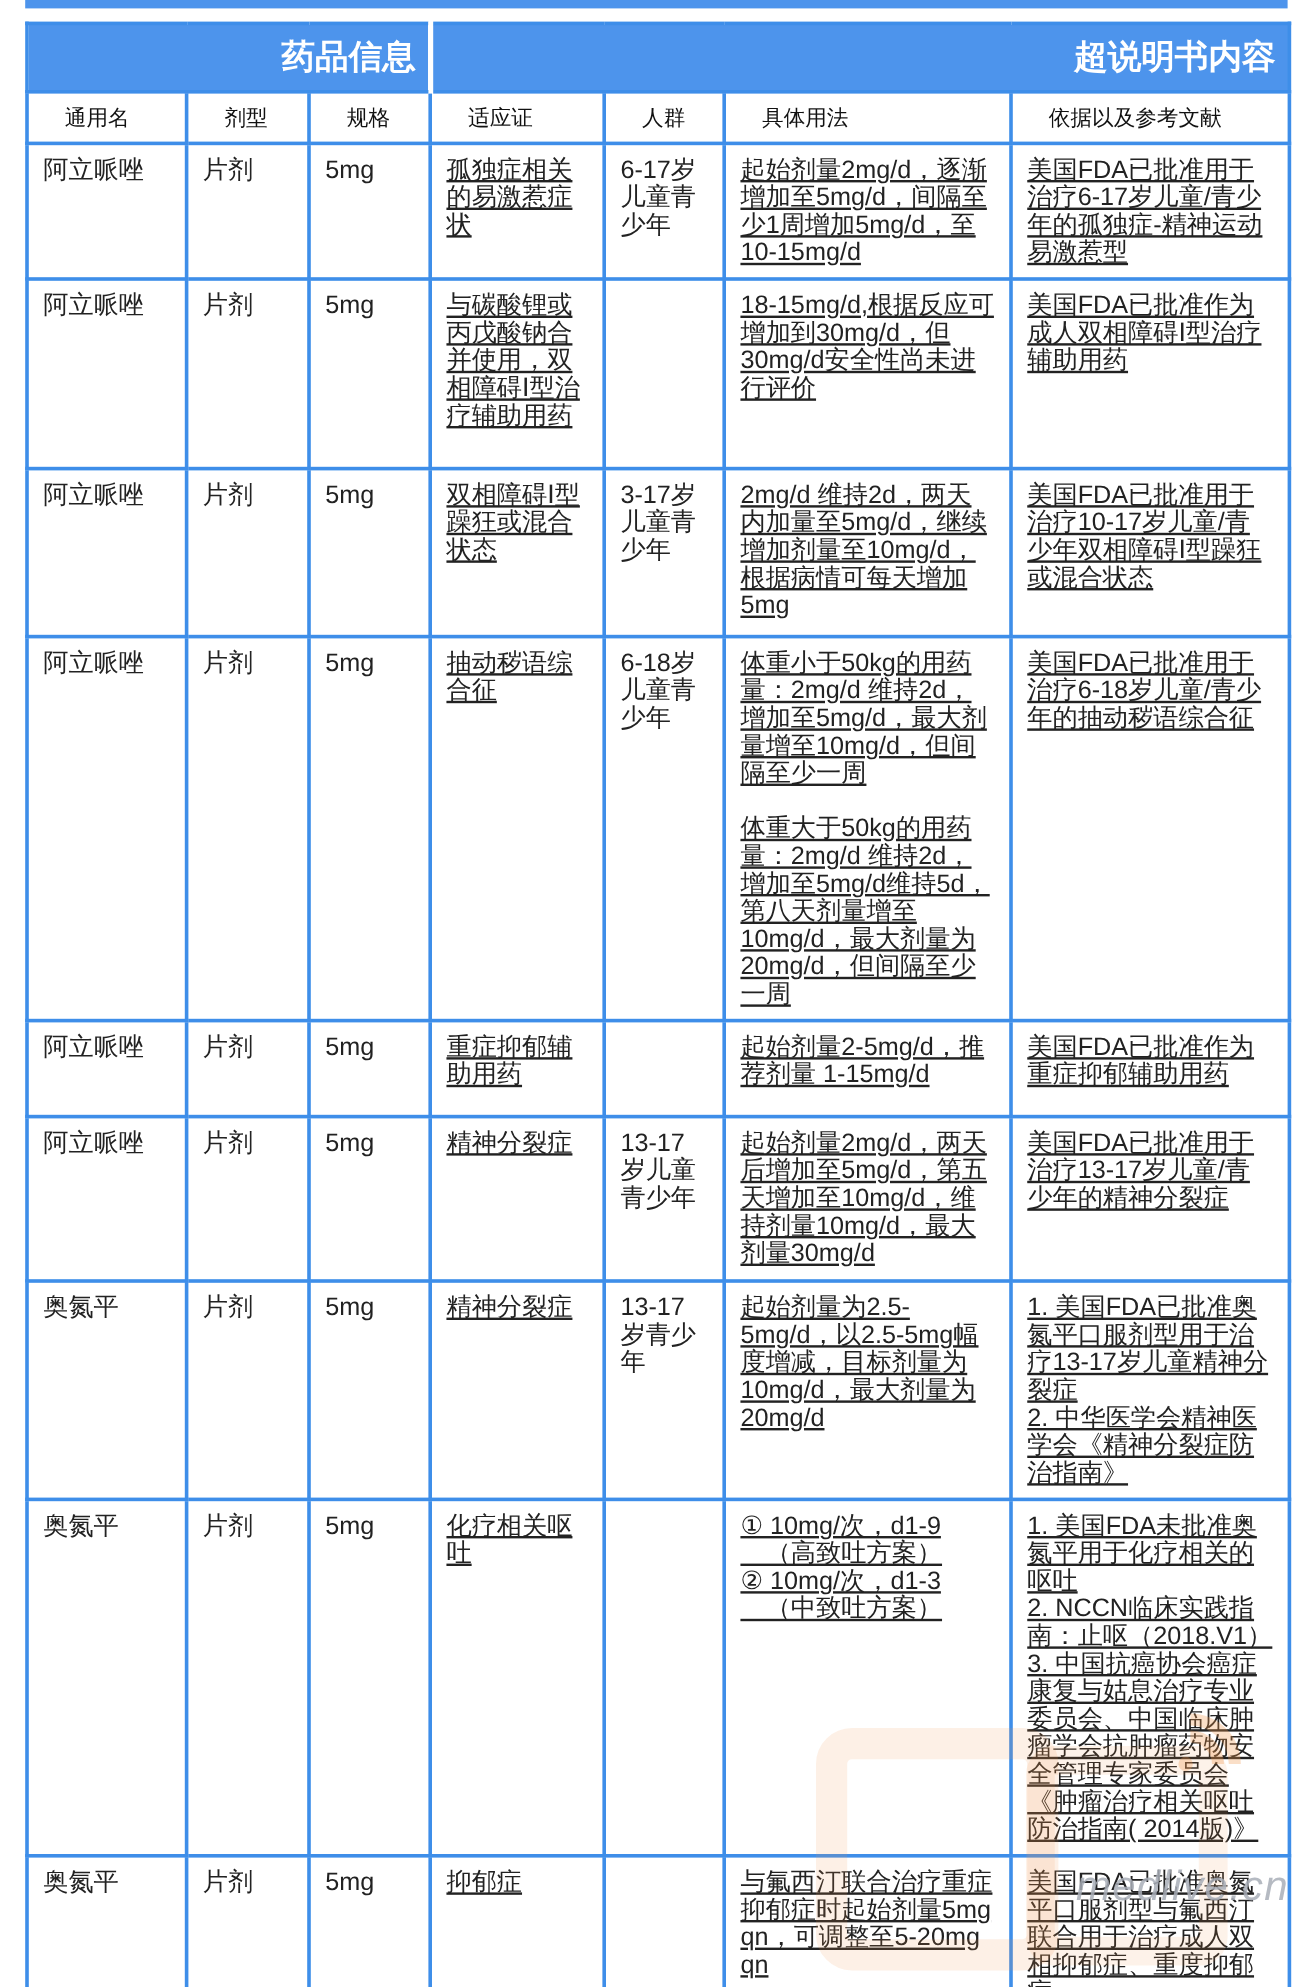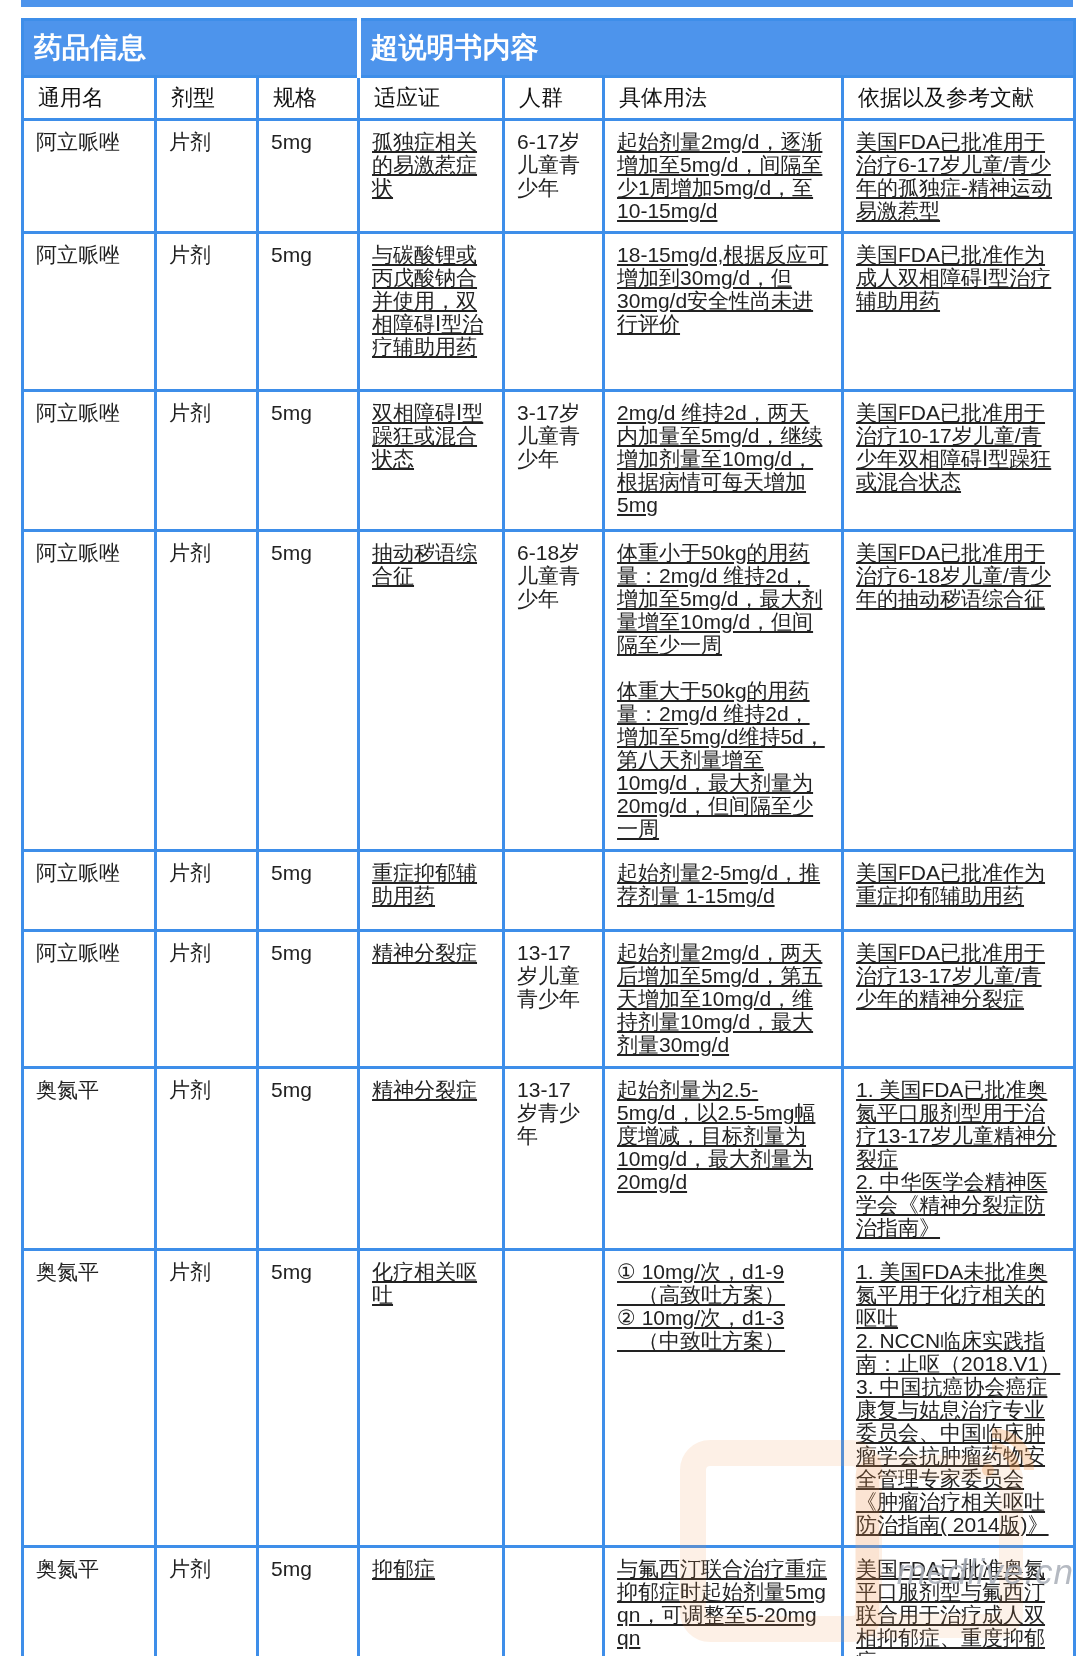--- a/index.html
+++ b/index.html
@@ -38,33 +38,33 @@
     font-size:21px;
     line-height:23px;
     word-break:break-word;
     overflow:hidden;
   }
   tr.group-row th{
     background:var(--header-bg);
     color:var(--header-text);
     font-size:28px;
     font-weight:bold;
-    text-align:left;
+    text-align:right;
     vertical-align:middle;
     padding:6px 10px;
     line-height:32px;
   }
   tr.group-row{height:57px;}
   tr.group-row th.group-left{border-right:4px solid #ffffff;}
   tr.cols-row th{
     background:#ffffff;
     color:#111111;
-    font-size:22px;
+    font-size:18px;
     vertical-align:middle;
-    padding:4px 14px;
+    padding:4px 30px;
     line-height:28px;
   }
   tr.cols-row{height:43px;}
   td.ml{white-space:pre-line;text-decoration:underline;}
   tbody tr:nth-child(1){height:112px;}
   tbody tr:nth-child(2){height:158px;}
   tbody tr:nth-child(3){height:140px;}
   tbody tr:nth-child(4){height:317px;}
   tbody tr:nth-child(5){height:80px;}
   tbody tr:nth-child(6){height:137px;}

